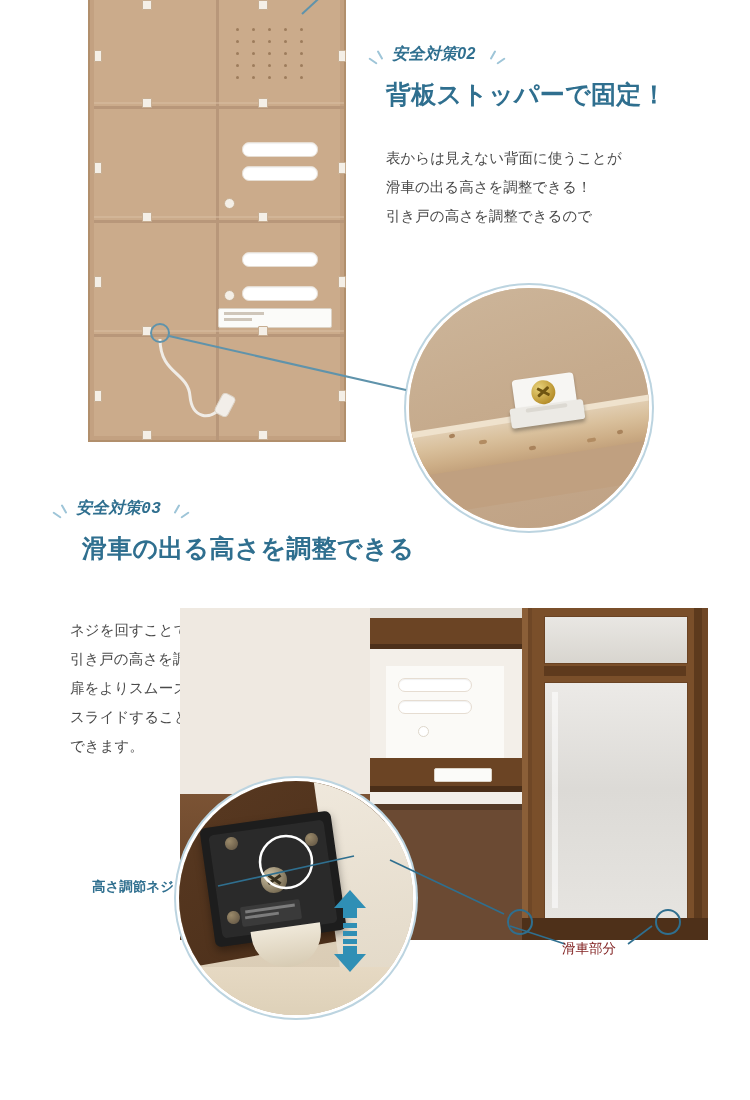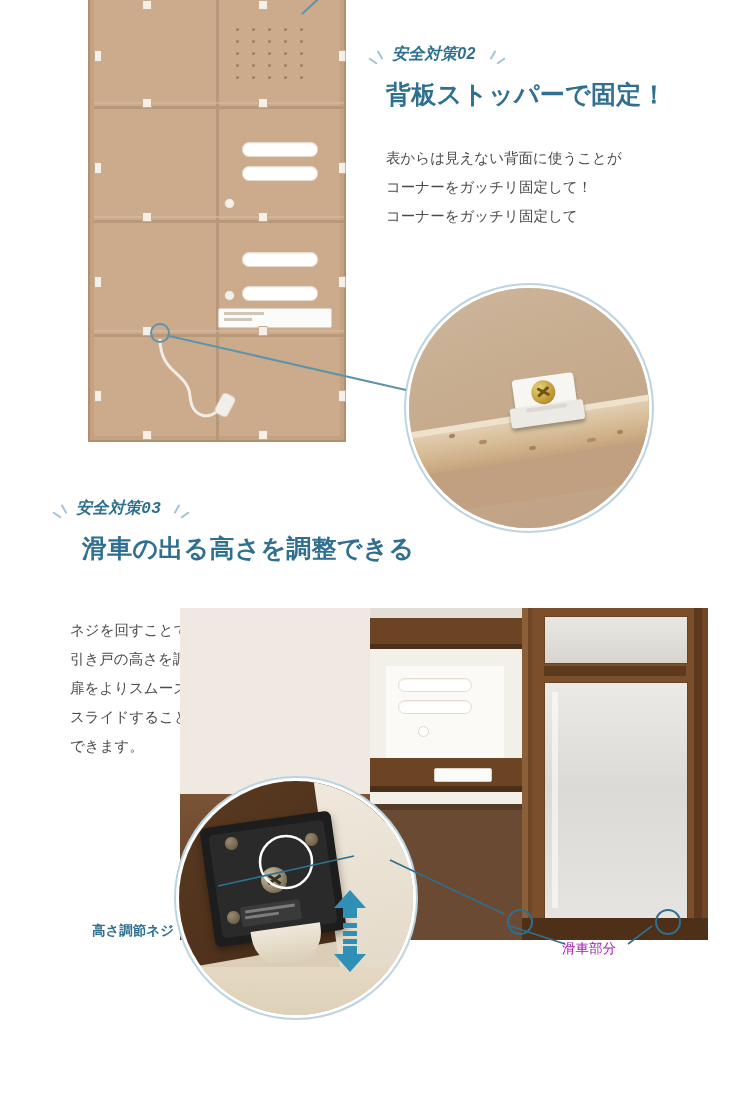--- a/index.html
+++ b/index.html
@@ -76,21 +76,21 @@
 
   
   .photo-circle{
     position:absolute;border-radius:50%;overflow:hidden;
     border:3px solid #ffffff;
     box-shadow:0 0 0 2px #bcd4e0;
     background:#d8c3a8;
   }
 
   .cap{
-    position:absolute;font-size:13.5px;color:#a21caf;
+    position:absolute;font-size:13.5px;color:#7f1d1d;
   }
   .cap.blue{color:#2f6f8f;font-weight:bold;}
 
   .arrow-up-down{position:absolute;}
 </style>
 </head>
 <body>
 
 <div class="page">
 
@@ -196,22 +196,22 @@
       <div class="ticks" style="left:118px;top:2px;width:18px;height:20px;">
         <span style="left:2px;top:4px;transform:rotate(30deg)"></span>
         <span style="left:10px;top:10px;transform:rotate(55deg)"></span>
       </div>
     </div>
 
     <div class="headline abs" style="left:14px;top:34px;width:330px;">背板ストッパーで固定！</div>
 
     <div class="body-text abs" style="left:14px;top:84px;width:330px;margin-top:16px;">
       <div>表からは見えない背面に使うことが</div>
-      <div>コーナーをガッチリ固定して！</div>
-      <div>コーナーをガッチリ固定して</div>
+      <div>滑車の出る高さを調整できる！</div>
+      <div>引き戸の高さを調整できるので</div>
     </div>
   </div>
 
   <div class="photo-circle" style="left:406px;top:285px;width:240px;height:240px;">
 
     <div class="abs" style="inset:0;background:linear-gradient(160deg,#cdb69b 0%,#c6ab8d 45%,#bfa184 100%);"></div>
 
     <div class="abs" style="left:-30px;top:128px;width:320px;height:46px;transform:rotate(-9deg);
          background:linear-gradient(180deg,#e2cfb4 0%,#d9c09c 35%,#cdae87 70%,#bf9d78 100%);"></div>
     <div class="abs" style="left:-30px;top:124px;width:320px;height:6px;transform:rotate(-9deg);background:#efe2cd;"></div>
@@ -338,21 +338,21 @@
     <div class="abs" style="left:0;top:186px;width:234px;height:60px;background:linear-gradient(180deg,#e6d9c3,#dccfb6);"></div>
   </div>
 
   <div class="abs" style="left:256px;top:832px;">
     <svg width="60" height="60" viewBox="0 0 60 60" style="overflow:visible;">
       <circle cx="30" cy="30" r="26" fill="none" stroke="#ffffff" stroke-width="2.5"></circle>
     </svg>
   </div>
 
   <div class="abs" style="left:92px;top:872px;width:200px;height:36px;">
-    <div class="cap blue" style="left:0;top:6px;margin-top:44px;">高さ調節ネジ</div>
+    <div class="cap blue" style="left:0;top:6px;">高さ調節ネジ</div>
     <svg class="abs" style="left:126px;top:0;width:146px;height:36px;overflow:visible;">
       <line x1="0" y1="14" x2="136" y2="-16" stroke="#2f6f8f" stroke-width="1.6"></line>
     </svg>
   </div>
 
   <div class="arrow-up-down" style="left:330px;top:890px;">
     <svg width="40" height="82" viewBox="0 0 40 82">
       <polygon points="20,0 36,18 27,18 27,28 13,28 13,18 4,18" fill="#2f8fb5"></polygon>
       <rect x="13" y="33" width="14" height="5" fill="#2f8fb5"></rect>
       <rect x="13" y="41" width="14" height="5" fill="#2f8fb5"></rect>

